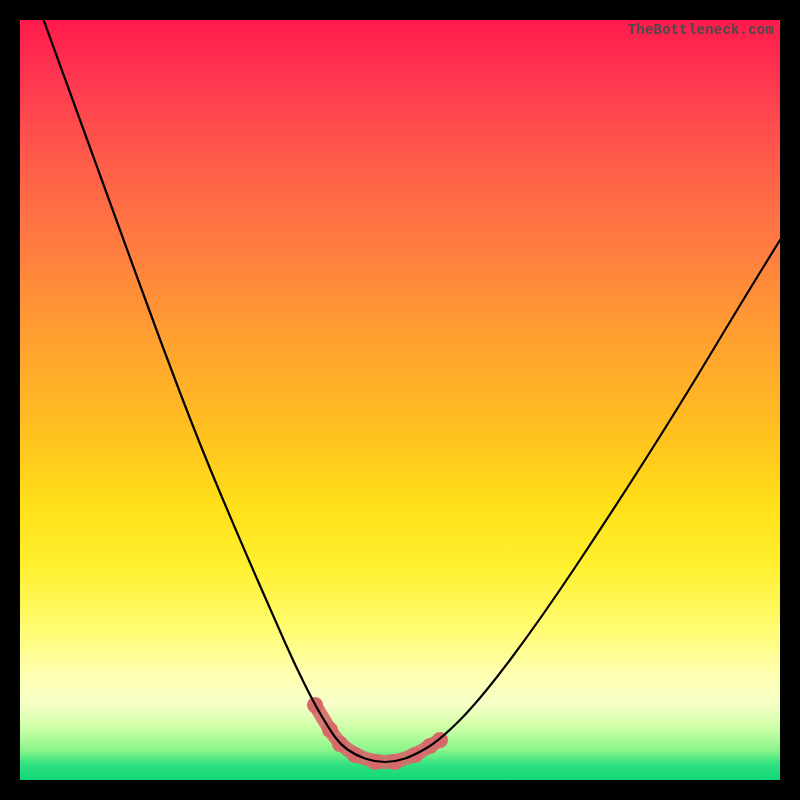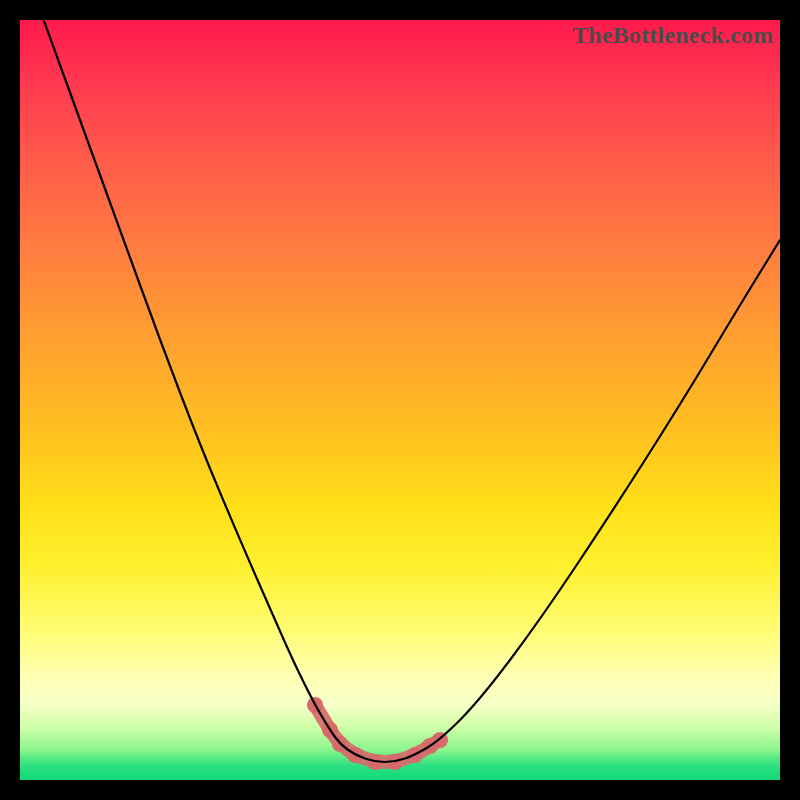--- a/index.html
+++ b/index.html
@@ -36,22 +36,22 @@
       #d0ffa8 93%,
       #8cf58c 96%,
       #30e080 98%,
       #10d878 100%
     );
   }
   .watermark {
     position: absolute;
     top: 2px;
     right: 6px;
-    font-family: Liberation Serif, serif;
-    font-size: 24px;
+    font-family: Liberation Mono, monospace;
+    font-size: 14px;
     font-weight: 600;
     color: #4a4a4a;
     letter-spacing: 0.2px;
   }
   svg.curve {
     position: absolute;
     inset: 0;
   }
   .curve-path {
     fill: none;

